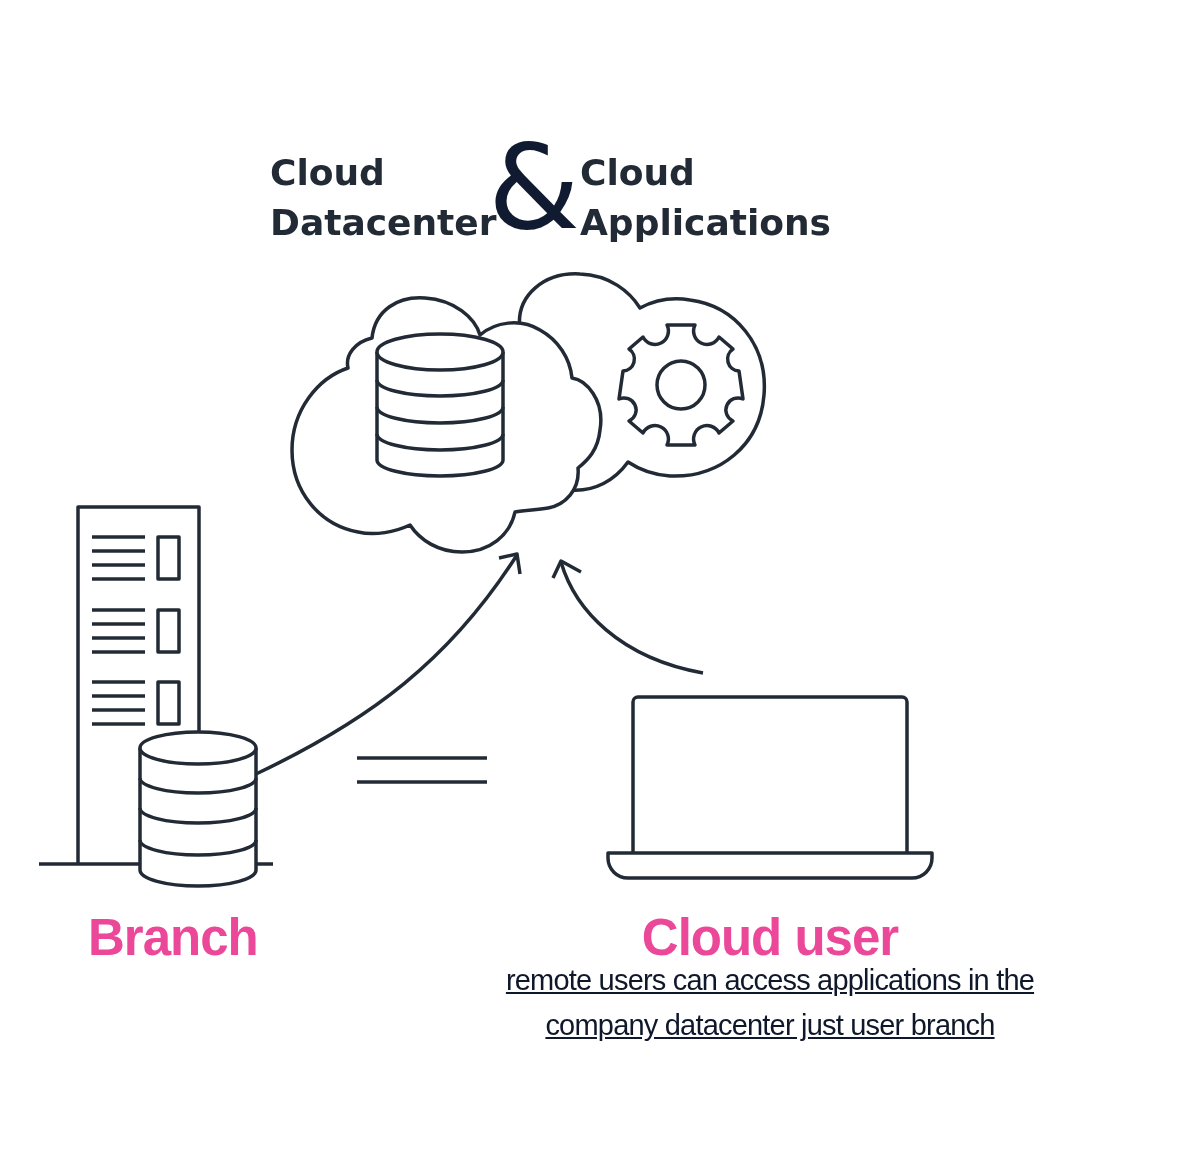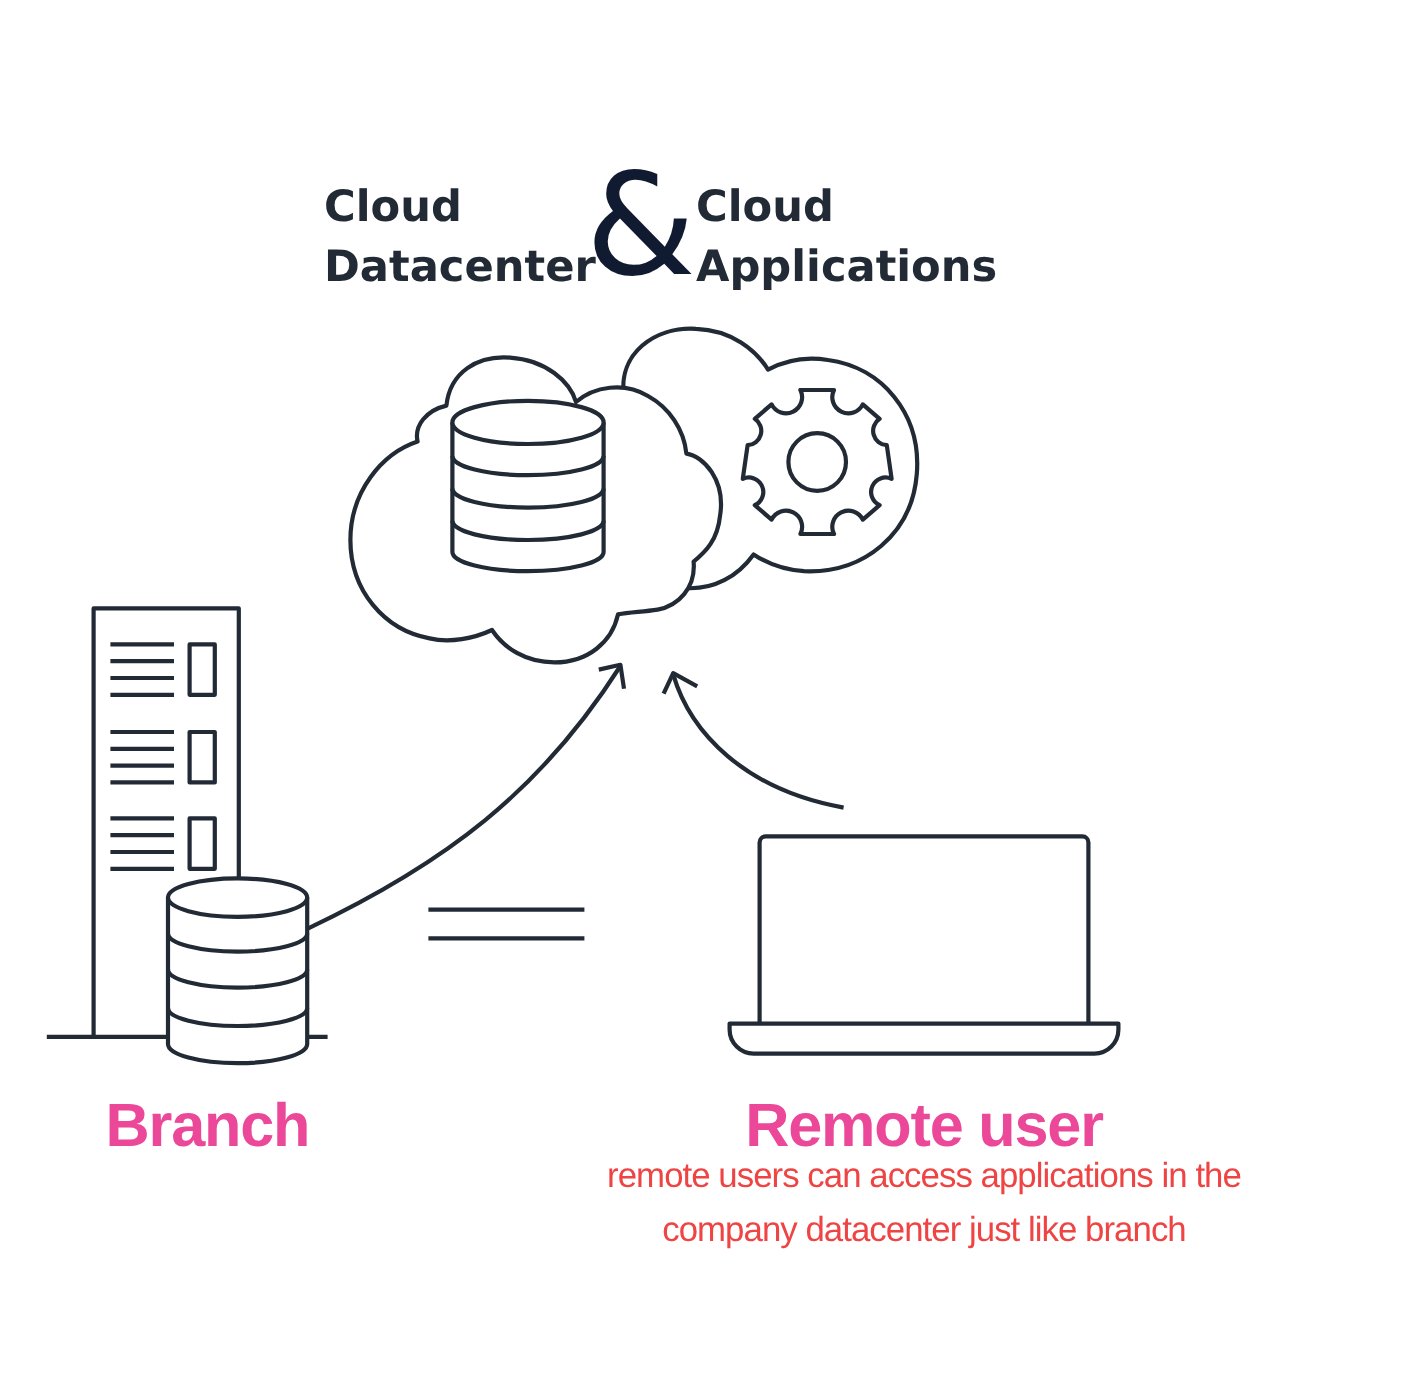--- a/index.html
+++ b/index.html
@@ -1,21 +1,21 @@
 <!DOCTYPE html>
 <html><head>
   <meta charset="utf-8">
   <style>
     html, body { margin: 0; padding: 0; background: #ffffff; }
     body { width: 1182px; height: 1164px; position: relative; overflow: hidden; font-family: "Liberation Sans", sans-serif; color: #222b35; }
     .abs { position: absolute; }
     .title { font-family: "DejaVu Sans", sans-serif; font-weight: bold; font-size: 36px; line-height: 50px; color: #222b35; text-align: left; }
     .amp { font-family: "DejaVu Sans", sans-serif; font-weight: normal; font-size: 118px; line-height: 118px; color: #101a30; }
     .label { font-family: "Liberation Sans", sans-serif; font-weight: bold; font-size: 51px; letter-spacing: -1px; color: #ec4899; }
-    .desc { font-family: "Liberation Sans", sans-serif; font-size: 29px; line-height: 45px; letter-spacing: -0.8px; color: #ef4444; text-align: center; }
+    .desc { font-family: "Liberation Sans", sans-serif; font-size: 29px; line-height: 45px; letter-spacing: -0.8px; color: #0f172a; text-align: center; text-decoration: underline; }
     svg { position: absolute; left: 0; top: 0; }
     svg .s { fill: none; stroke: #222b35; stroke-width: 3.5; stroke-linecap: butt; stroke-linejoin: round; }
     svg .w { fill: #ffffff; stroke: #222b35; stroke-width: 3.5; stroke-linejoin: round; }
   </style>
 </head>
 <body>
 
 <div class="abs title" style="left:270px; top:148px; width:215px;">
   <div>Cloud</div>
   <div>Datacenter</div>
@@ -119,18 +119,18 @@
   </g>
 
   <g>
     <path class="s" d="M633,852 L633,702 A5,5 0 0 1 638,697 L902,697 A5,5 0 0 1 907,702 L907,852"></path>
     <path class="s" d="M608,853 L932,853 L932,858 A20,20 0 0 1 912,878 L628,878 A20,20 0 0 1 608,858 Z"></path>
   </g>
 </svg>
 
 <div class="abs label" style="left:88px; top:908px;">Branch</div>
 
-<div class="abs label" style="left:570px; top:908px; width:400px; text-align:center;">Remote user</div>
+<div class="abs label" style="left:570px; top:908px; width:400px; text-align:center;">Cloud user</div>
 
 <div class="abs desc" style="left:460px; top:958px; width:620px;">
   <div>remote users can access applications in the</div>
-  <div>company datacenter just like branch</div>
+  <div>company datacenter just user branch</div>
 </div>
 
 </body></html>

